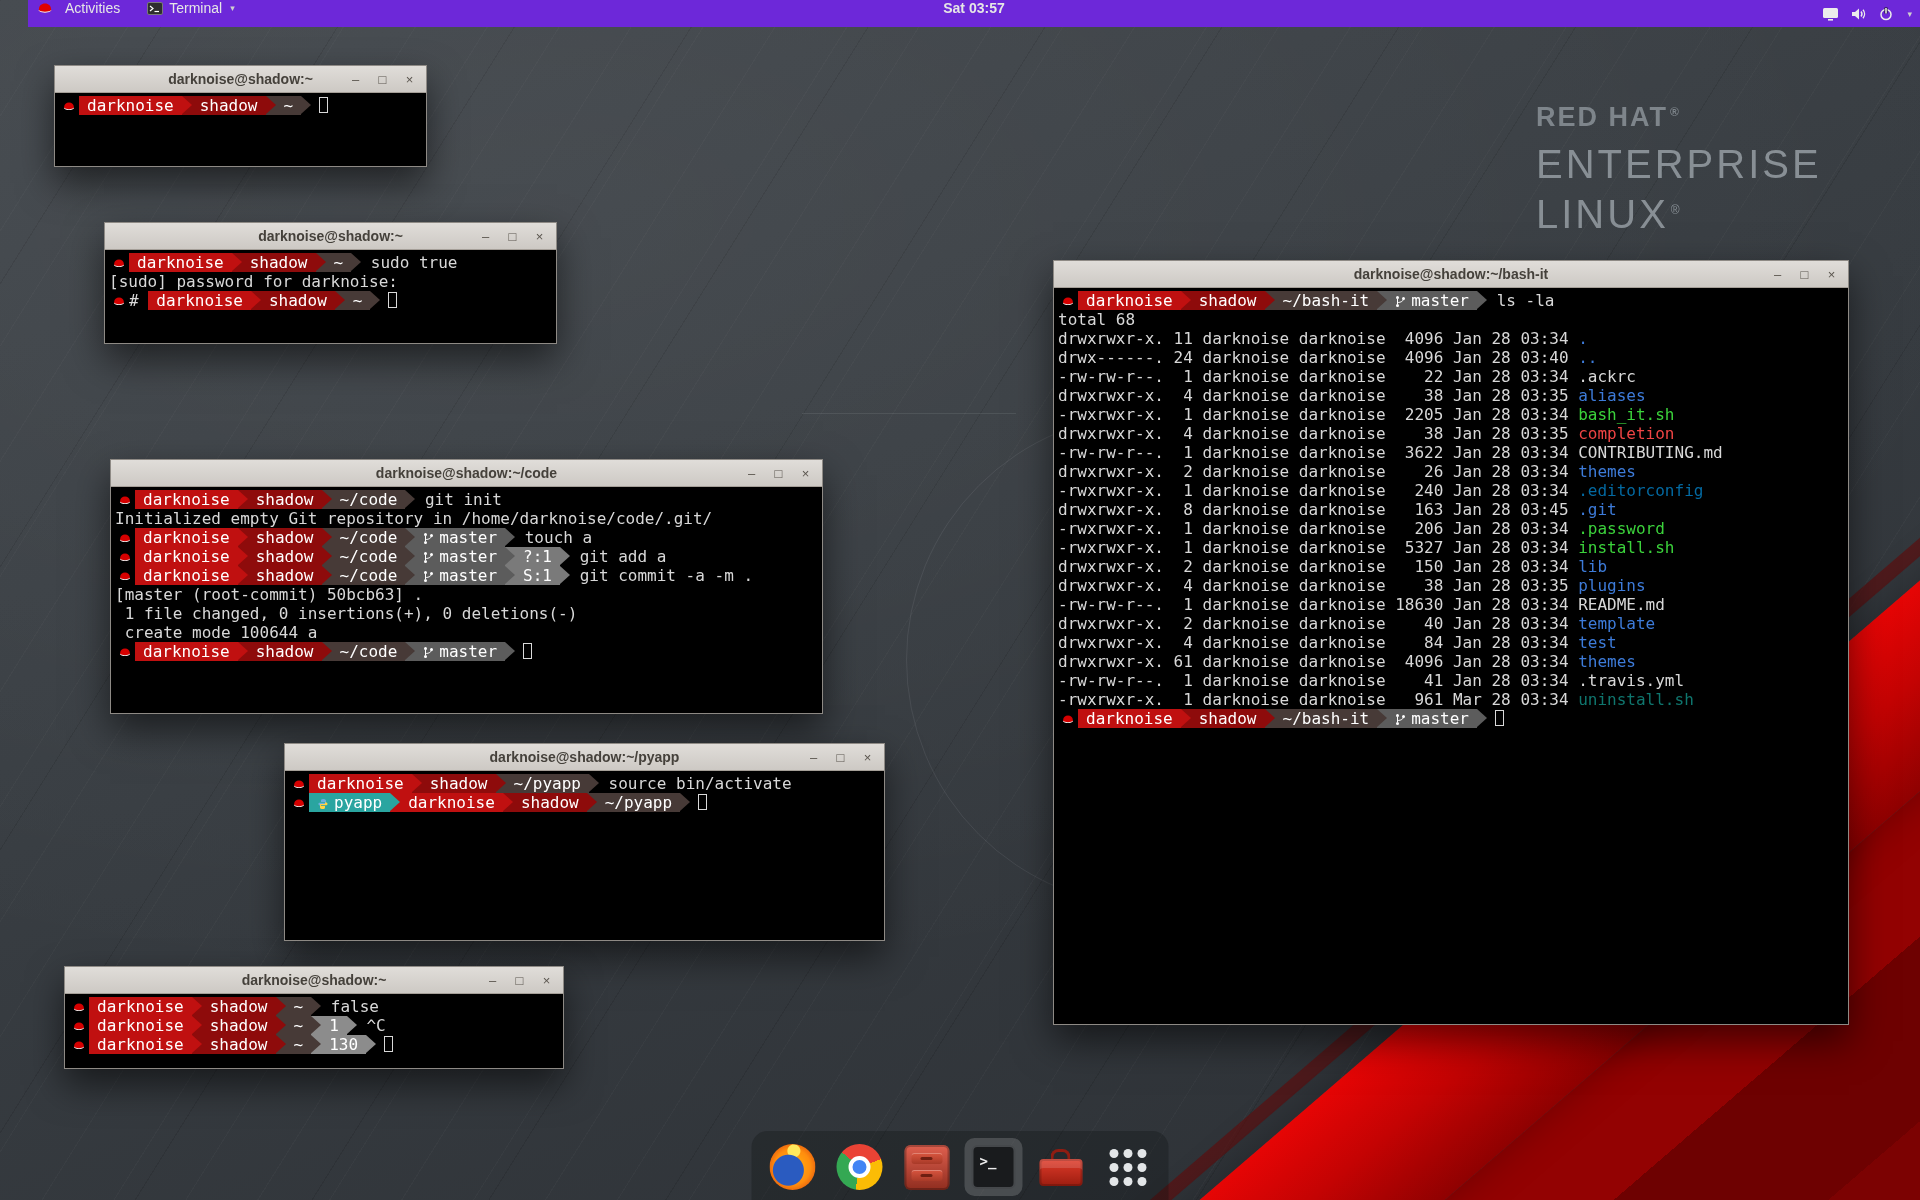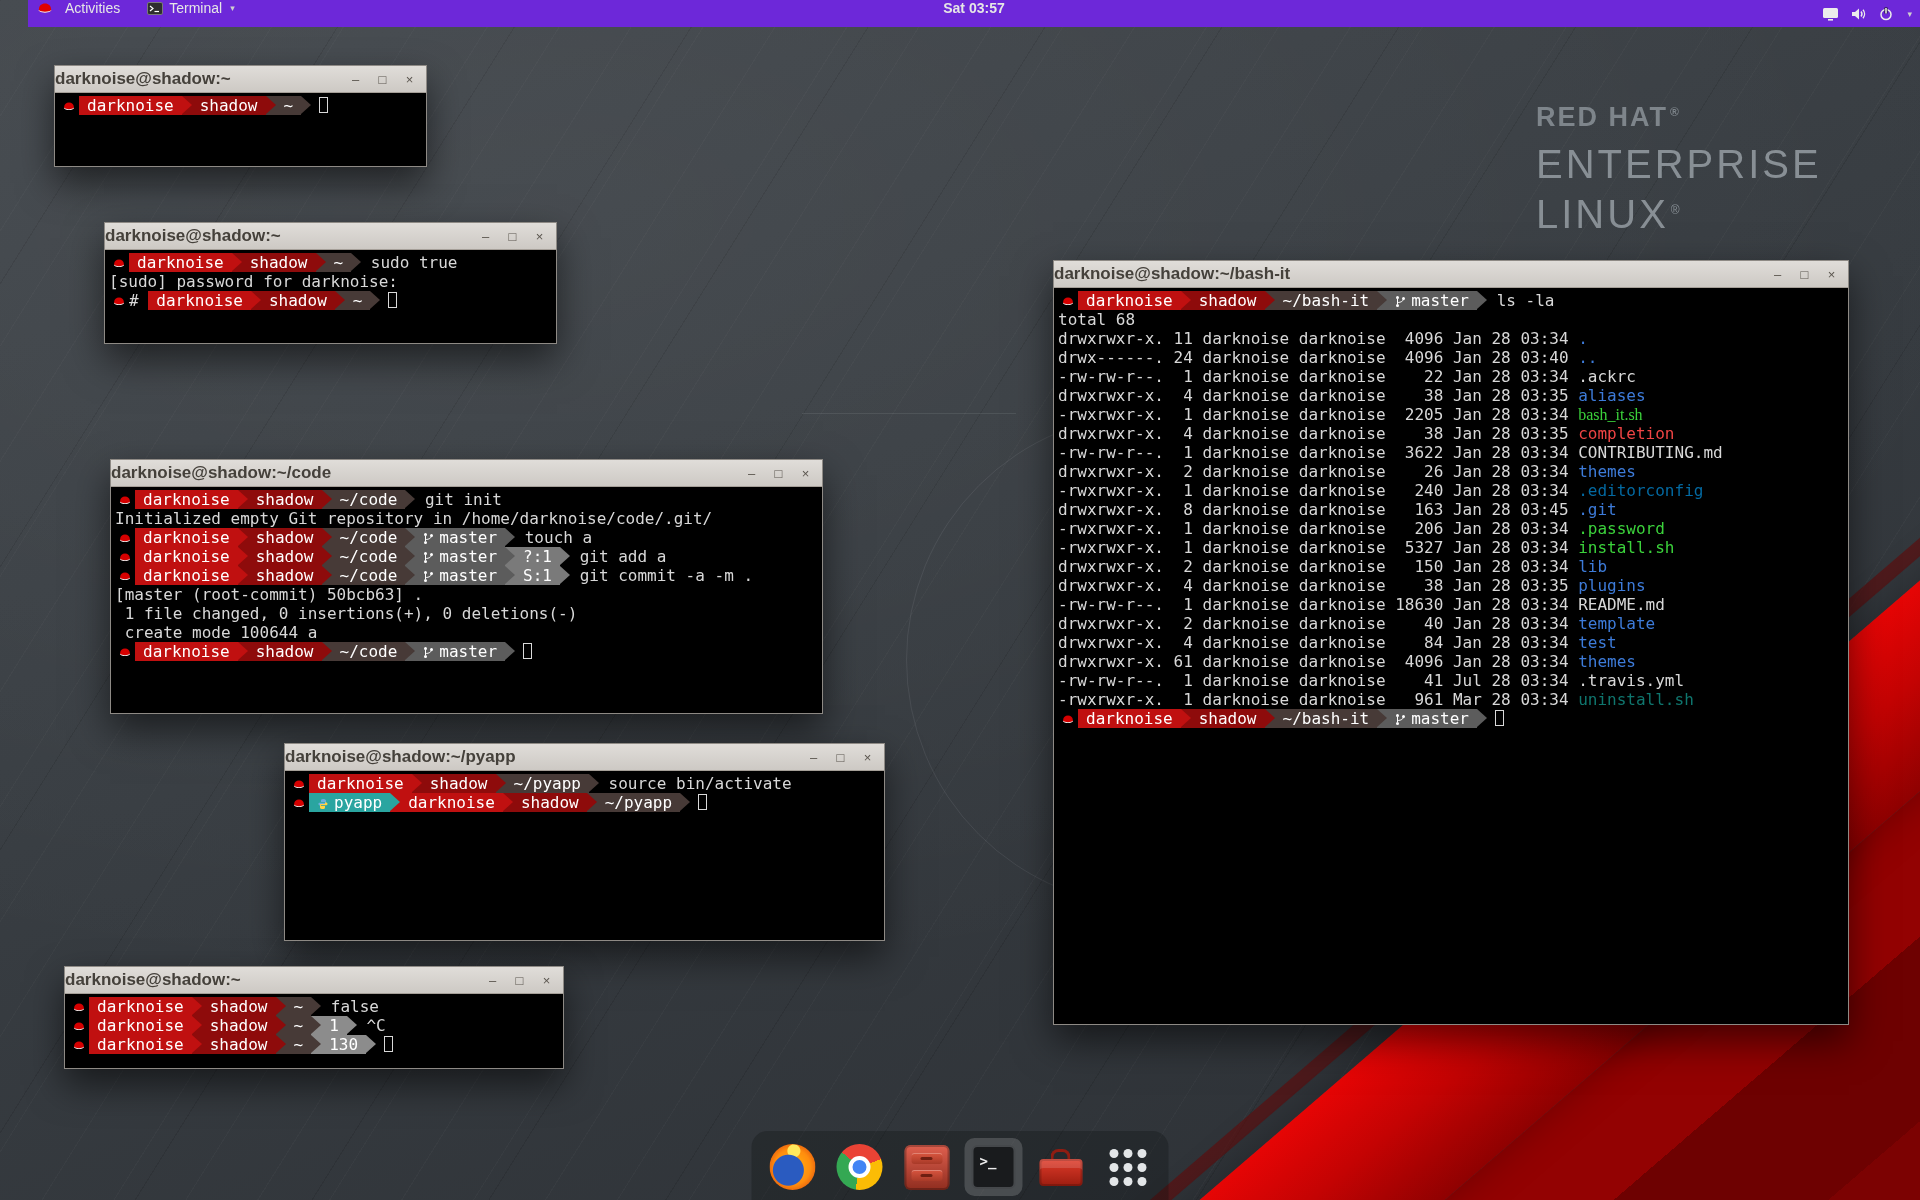--- a/index.html
+++ b/index.html
@@ -33,21 +33,21 @@
   .tb-activities{padding:0 4px;cursor:default;}
   .tb-app{display:flex;align-items:center;gap:6px;margin-left:16px;}
   .tb-caret{font-size:9px;color:#cfcfcf;margin-left:2px;}
   .tb-clock{position:absolute;left:0;right:0;text-align:center;font-weight:bold;pointer-events:none;}
   .tb-right{position:absolute;right:8px;top:0;height:27px;display:flex;align-items:center;gap:12px;}
   .tb-icon{display:inline-flex;align-items:center;}
 
   
   .window{position:absolute;background:#000;border:1px solid #8e8a85;box-shadow:0 16px 36px rgba(0,0,0,0.55);z-index:10;}
   .titlebar{height:27px;background:linear-gradient(#e0ddd9,#cdc9c4);border-bottom:1px solid #a59f98;position:relative;display:flex;align-items:center;}
-  .wtitle{position:absolute;left:0;right:0;text-align:left;font-size:17px;font-weight:bold;color:#45413b;pointer-events:none;}
+  .wtitle{position:absolute;left:0;right:0;text-align:center;font-size:14px;font-weight:bold;color:#45413b;pointer-events:none;}
   .winbtns{margin-left:auto;display:flex;gap:12px;padding-right:9px;z-index:2;}
   .wbtn{width:15px;text-align:center;font-size:13px;line-height:25px;color:#5a554e;cursor:default;}
   .term-body{position:absolute;left:0;right:0;top:27px;bottom:0;background:#000;overflow:hidden;
     padding:3px 0 0 4px;font-family:"DejaVu Sans Mono",monospace;font-size:16px;line-height:19px;color:#d8d8d8;}
   .w1{left:54px;top:65px;width:373px;height:102px;}
   .w2{left:104px;top:222px;width:453px;height:122px;}
   .w3{left:110px;top:459px;width:713px;height:255px;}
   .w4{left:284px;top:743px;width:601px;height:198px;}
   .w5{left:64px;top:966px;width:500px;height:103px;}
   .w6{left:1053px;top:260px;width:796px;height:765px;}
@@ -314,35 +314,35 @@
             <circle cx="2.5" cy="2.5" r="1.5" fill="#fff"></circle>
             <circle cx="2.5" cy="10.5" r="1.5" fill="#fff"></circle>
             <circle cx="8.5" cy="3.5" r="1.5" fill="#fff"></circle>
             <path d="M2.5 4v5M2.5 7.5c3.5 0 6-1.5 6-4" stroke="#fff" stroke-width="1" fill="none"></path>
           </svg>master</span><span class="psep" style="background: transparent;"><span class="ptri" style="border-left-color: rgb(92, 92, 92);"></span></span><span class="ttext"> ls -la</span></div>
       <div class="tline"><span class="ttext">total 68</span></div>
       <div class="tline"><span class="ttext">drwxrwxr-x. 11 darknoise darknoise  4096 Jan 28 03:34 </span><span class="ttext" style="color: rgb(61, 123, 217);">.</span></div>
       <div class="tline"><span class="ttext">drwx------. 24 darknoise darknoise  4096 Jan 28 03:40 </span><span class="ttext" style="color: rgb(61, 123, 217);">..</span></div>
       <div class="tline"><span class="ttext">-rw-rw-r--.  1 darknoise darknoise    22 Jan 28 03:34 </span><span class="ttext">.ackrc</span></div>
       <div class="tline"><span class="ttext">drwxrwxr-x.  4 darknoise darknoise    38 Jan 28 03:35 </span><span class="ttext" style="color: rgb(61, 123, 217);">aliases</span></div>
-      <div class="tline"><span class="ttext">-rwxrwxr-x.  1 darknoise darknoise  2205 Jan 28 03:34 </span><span class="ttext" style="color: rgb(59, 210, 59); font-family: Liberation Serif, serif;">bash_it.sh</span></div>
+      <div class="tline"><span class="ttext">-rwxrwxr-x.  1 darknoise darknoise  2205 Jan 28 03:34 </span><span class="ttext" style="color: rgb(59, 210, 59);">bash_it.sh</span></div>
       <div class="tline"><span class="ttext">drwxrwxr-x.  4 darknoise darknoise    38 Jan 28 03:35 </span><span class="ttext" style="color: #ef4444;">completion</span></div>
       <div class="tline"><span class="ttext">-rw-rw-r--.  1 darknoise darknoise  3622 Jan 28 03:34 </span><span class="ttext">CONTRIBUTING.md</span></div>
       <div class="tline"><span class="ttext">drwxrwxr-x.  2 darknoise darknoise    26 Jan 28 03:34 </span><span class="ttext" style="color: rgb(61, 123, 217);">themes</span></div>
       <div class="tline"><span class="ttext">-rwxrwxr-x.  1 darknoise darknoise   240 Jan 28 03:34 </span><span class="ttext" style="color: #0369a1;">.editorconfig</span></div>
       <div class="tline"><span class="ttext">drwxrwxr-x.  8 darknoise darknoise   163 Jan 28 03:45 </span><span class="ttext" style="color: rgb(61, 123, 217);">.git</span></div>
       <div class="tline"><span class="ttext">-rwxrwxr-x.  1 darknoise darknoise   206 Jan 28 03:34 </span><span class="ttext" style="color: rgb(59, 210, 59);">.password</span></div>
       <div class="tline"><span class="ttext">-rwxrwxr-x.  1 darknoise darknoise  5327 Jan 28 03:34 </span><span class="ttext" style="color: rgb(59, 210, 59);">install.sh</span></div>
       <div class="tline"><span class="ttext">drwxrwxr-x.  2 darknoise darknoise   150 Jan 28 03:34 </span><span class="ttext" style="color: rgb(61, 123, 217);">lib</span></div>
       <div class="tline"><span class="ttext">drwxrwxr-x.  4 darknoise darknoise    38 Jan 28 03:35 </span><span class="ttext" style="color: rgb(61, 123, 217);">plugins</span></div>
       <div class="tline"><span class="ttext">-rw-rw-r--.  1 darknoise darknoise 18630 Jan 28 03:34 </span><span class="ttext">README.md</span></div>
       <div class="tline"><span class="ttext">drwxrwxr-x.  2 darknoise darknoise    40 Jan 28 03:34 </span><span class="ttext" style="color: rgb(61, 123, 217);">template</span></div>
       <div class="tline"><span class="ttext">drwxrwxr-x.  4 darknoise darknoise    84 Jan 28 03:34 </span><span class="ttext" style="color: rgb(61, 123, 217);">test</span></div>
       <div class="tline"><span class="ttext">drwxrwxr-x. 61 darknoise darknoise  4096 Jan 28 03:34 </span><span class="ttext" style="color: rgb(61, 123, 217);">themes</span></div>
-      <div class="tline"><span class="ttext">-rw-rw-r--.  1 darknoise darknoise    41 Jul 28 03:34 </span><span class="ttext">.travis.yml</span></div>
+      <div class="tline"><span class="ttext">-rw-rw-r--.  1 darknoise darknoise    41 Jan 28 03:34 </span><span class="ttext">.travis.yml</span></div>
       <div class="tline"><span class="ttext">-rwxrwxr-x.  1 darknoise darknoise   961 Mar 28 03:34 </span><span class="ttext" style="color: #0f766e;">uninstall.sh</span></div>
       <div class="tline"><span class="os-icon"><svg width="14" height="12" viewBox="0 0 14 12">
             <path d="M2.2 6.8C2.2 4.4 4.3 2.6 7 2.6s4.8 1.8 4.8 4.2l.2 1c0 .9-2.2 1.8-5 1.8S1.9 8.7 2 7.8Z" fill="#d60000"></path>
             <path d="M2 7.8c.9.8 2.8 1.4 5 1.4s4.1-.6 5-1.4c.4.5-1.2 2.2-5 2.2S1.6 8.3 2 7.8Z" fill="#f2f2f2"></path>
           </svg></span><span class="pseg" style="background: rgb(192, 16, 16);">darknoise</span><span class="psep" style="background: rgb(142, 11, 11);"><span class="ptri" style="border-left-color: rgb(192, 16, 16);"></span></span><span class="pseg" style="background: rgb(142, 11, 11);">shadow</span><span class="psep" style="background: rgb(71, 58, 55);"><span class="ptri" style="border-left-color: rgb(142, 11, 11);"></span></span><span class="pseg" style="background: rgb(71, 58, 55);">~/bash-it</span><span class="psep" style="background: rgb(92, 92, 92);"><span class="ptri" style="border-left-color: rgb(71, 58, 55);"></span></span><span class="pseg" style="background: rgb(92, 92, 92);"><svg width="11" height="13" viewBox="0 0 11 13" style="margin-right:5px">
             <circle cx="2.5" cy="2.5" r="1.5" fill="#fff"></circle>
             <circle cx="2.5" cy="10.5" r="1.5" fill="#fff"></circle>
             <circle cx="8.5" cy="3.5" r="1.5" fill="#fff"></circle>
             <path d="M2.5 4v5M2.5 7.5c3.5 0 6-1.5 6-4" stroke="#fff" stroke-width="1" fill="none"></path>
           </svg>master</span><span class="psep" style="background: transparent;"><span class="ptri" style="border-left-color: rgb(92, 92, 92);"></span></span><span class="cursor"></span></div>

